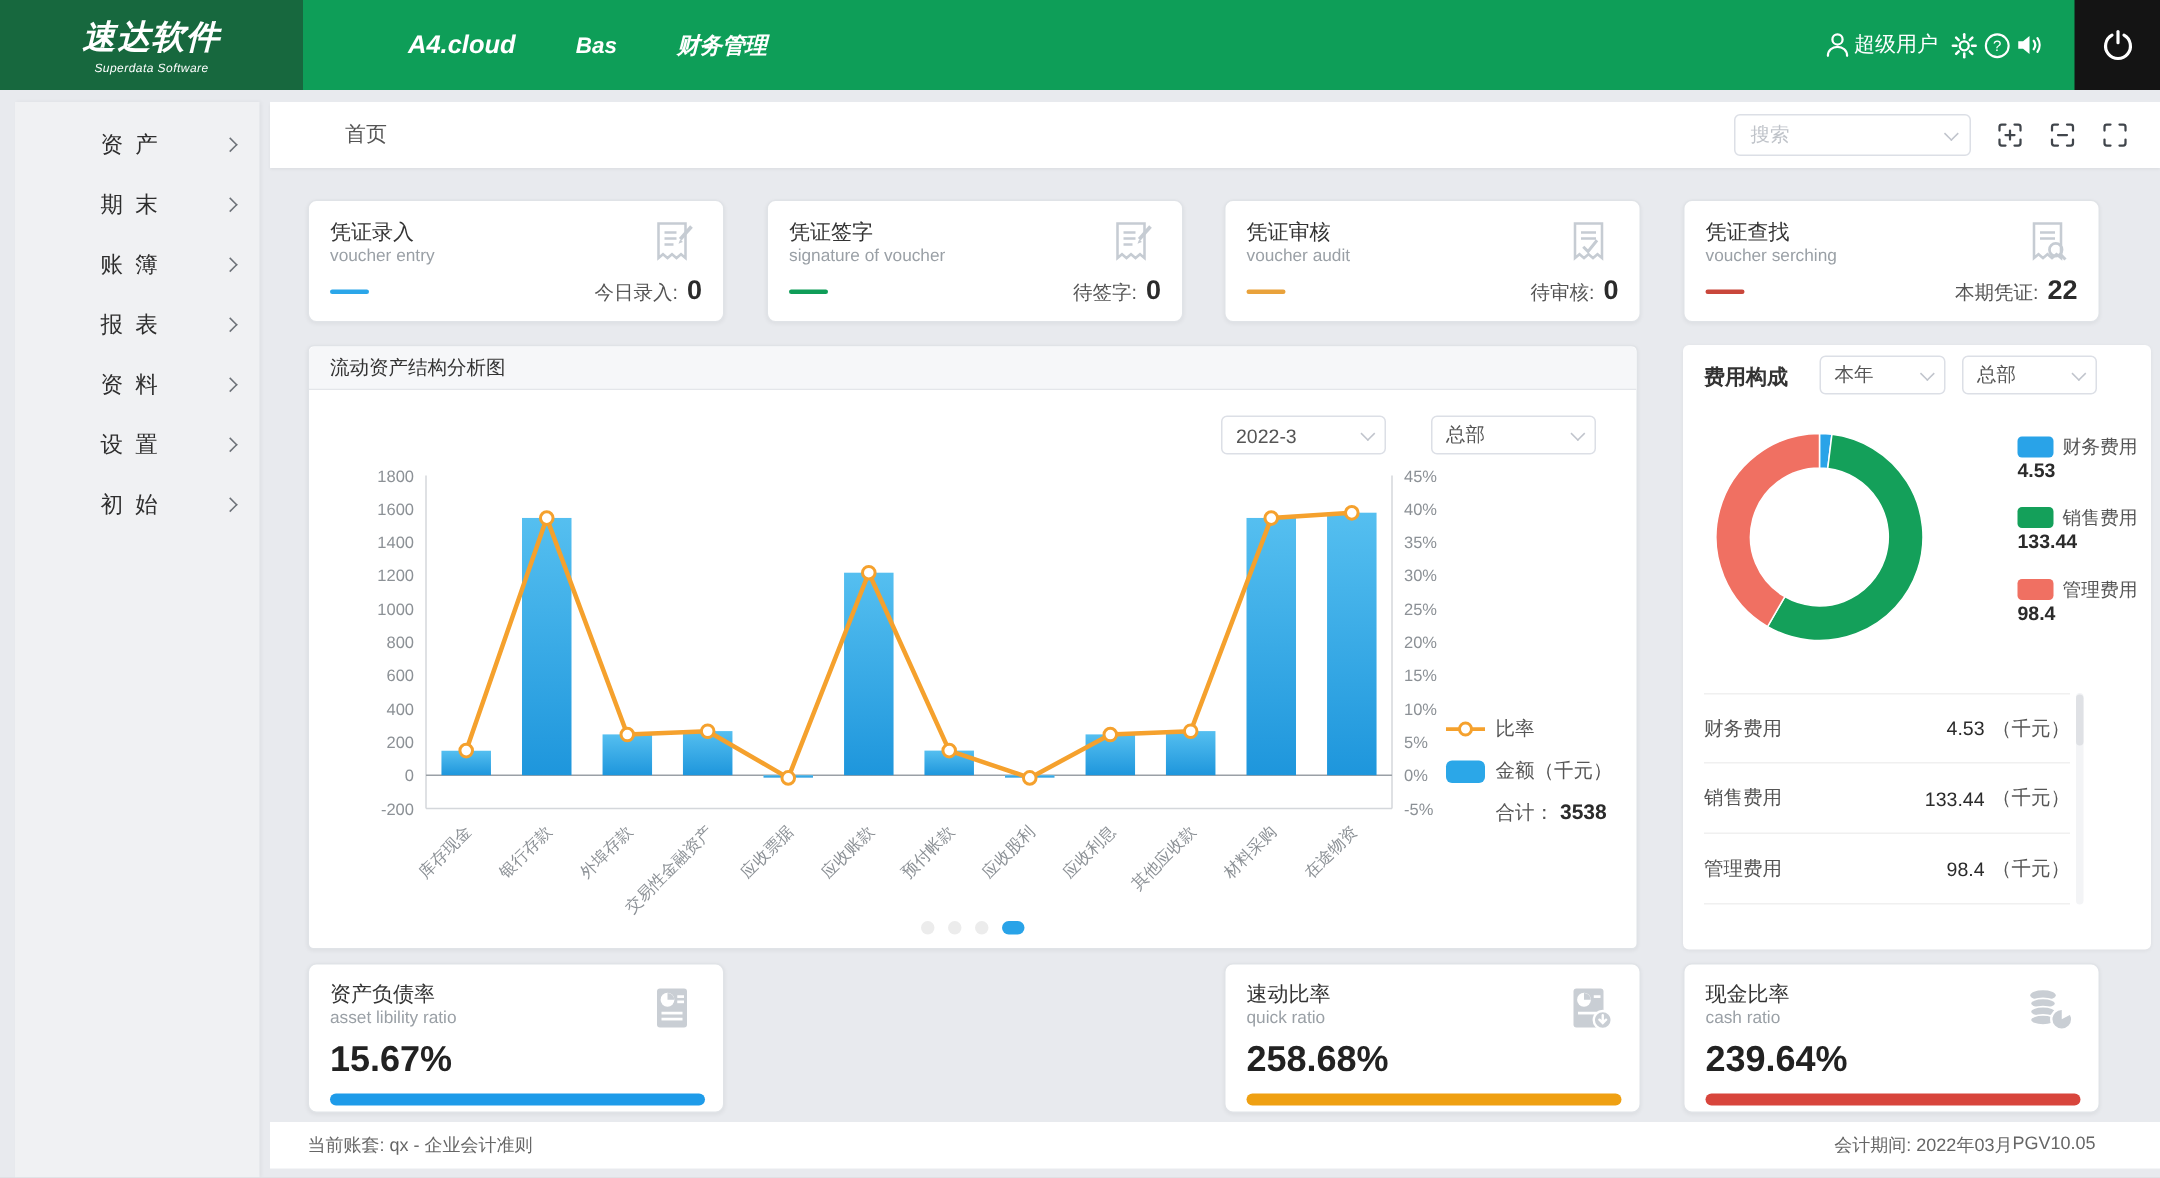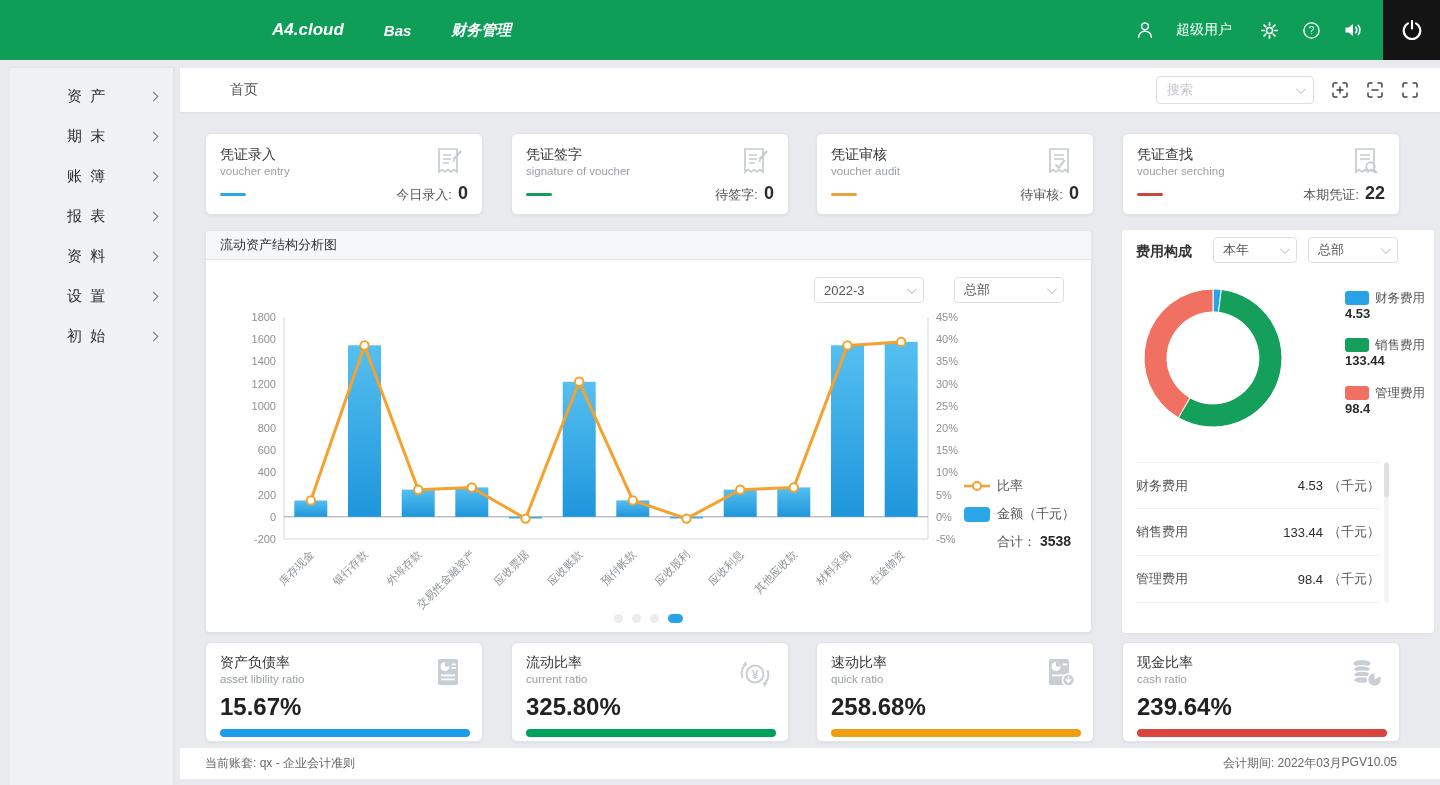--- a/index.html
+++ b/index.html
@@ -9,21 +9,21 @@
 
   
   .header { position:absolute; left:0; top:0; width:1440px; height:60px; background:#0E9E58; }
   .logo { position:absolute; left:0; top:0; width:202px; height:60px; background:#17683E;
           display:flex; flex-direction:column; align-items:center; justify-content:center; color:#fff; }
   .logo-title { font-size:22px; font-weight:bold; font-style:italic; letter-spacing:1px; }
   .logo-sub { font-size:8px; font-style:italic; margin-top:1px; letter-spacing:.3px; }
   .hnav { position:absolute; left:272px; top:0; height:60px; display:flex; align-items:center; gap:40px; color:#fff; }
   .hnav .p0 { font-size:17px; font-weight:bold; font-style:italic; }
   .hnav .p1,.hnav .p2 { font-size:15px; font-weight:bold; font-style:italic; }
-  .huser { position:absolute; right:76px; top:0; height:60px; display:flex; align-items:center; gap:20px; color:#fff; }
+  .huser { position:absolute; right:76px; top:0; height:60px; display:flex; align-items:center; color:#fff; }
   .huser .uname { font-size:14px; margin-right:6px; }
   .hicon { display:inline-flex; align-items:center; justify-content:center; width:22px; height:22px; cursor:pointer; }
   .power-block { position:absolute; right:0; top:0; width:57px; height:60px; background:#141414;
                  display:flex; align-items:center; justify-content:center; cursor:pointer; }
 
   
   .sidebar { position:absolute; left:10px; top:68px; width:163px; height:717px; background:#F0F1F3;
              box-shadow:1px 0 3px rgba(0,0,0,.05); padding-top:8px; }
   .side-item { position:relative; height:40px; display:flex; align-items:center; padding-left:57px;
                font-size:15px; color:#2e2e2e; letter-spacing:2px; cursor:pointer; }
@@ -118,20 +118,24 @@
             display:flex; align-items:center; font-size:12px; color:#666; }
   .footer .lf { margin-left:25px; }
   .footer .rf { margin-left:auto; margin-right:43px; display:flex; }
 </style>
 </head>
 <body>
 
 <div class="screen">
 
   <div class="header">
+    <div class="logo">
+      <div class="logo-title">速达软件</div>
+      <div class="logo-sub">Superdata Software</div>
+    </div>
     <div class="hnav">
       <span class="p0">A4.cloud</span>
       <span class="p1">Bas</span>
       <span class="p2">财务管理</span>
     </div>
     <div class="huser">
       <span class="hicon">
         <svg width="20" height="20" viewBox="0 0 20 20">
             <circle cx="10" cy="6.3" r="3.4" fill="none" stroke="#fff" stroke-width="1.5"></circle>
             <path d="M3.6 17.2c0-3.6 2.9-6 6.4-6s6.4 2.4 6.4 6" fill="none" stroke="#fff" stroke-width="1.5" stroke-linecap="round"></path>
@@ -488,36 +492,20 @@
           <rect x="10" y="6" width="20" height="26" rx="2" fill="#c9ced4"></rect>
           <circle cx="17" cy="13.5" r="4.6" fill="#fff"></circle>
           <path d="M17 13.5V9a4.6 4.6 0 0 1 4.6 4.5z" fill="#c9ced4"></path>
           <rect x="23.5" y="10.5" width="4.5" height="1.8" fill="#fff"></rect>
           <rect x="23.5" y="14" width="4.5" height="1.8" fill="#fff"></rect>
           <rect x="13" y="21.5" width="14" height="1.8" fill="#fff"></rect>
           <rect x="13" y="25.5" width="14" height="1.8" fill="#fff"></rect>
         </svg>
     </span>
   </div>
-  <div class="card rcard c1">
-    <div class="rc-title">流动比率</div>
-    <div class="rc-sub">current ratio</div>
-    <div class="rc-value">325.80%</div>
-    <div class="rc-bar" style="background-color: rgb(0, 161, 90);"></div>
-    <span class="rc-icon">
-      <svg width="42" height="42" viewBox="0 0 42 42" fill="none">
-          <circle cx="21" cy="21" r="8.5" stroke="#c9ced4" stroke-width="2"></circle>
-          <text x="21" y="25.5" text-anchor="middle" font-size="12" font-weight="bold" fill="#c9ced4" font-family="Liberation Sans,DejaVu Sans,sans-serif">¥</text>
-          <path d="M8.5 25a13 13 0 0 1 3.5-14" stroke="#c9ced4" stroke-width="2"></path>
-          <path d="M12 8l1 4.5-4.5-.5z" fill="#c9ced4"></path>
-          <path d="M33.5 17a13 13 0 0 1-3.5 14" stroke="#c9ced4" stroke-width="2"></path>
-          <path d="M30 34l-1-4.5 4.5.5z" fill="#c9ced4"></path>
-        </svg>
-    </span>
-  </div>
   <div class="card rcard c2">
     <div class="rc-title">速动比率</div>
     <div class="rc-sub">quick ratio</div>
     <div class="rc-value">258.68%</div>
     <div class="rc-bar" style="background-color: rgb(239, 160, 18);"></div>
     <span class="rc-icon">
       <svg width="42" height="42" viewBox="0 0 42 42">
           <rect x="10" y="6" width="20" height="26" rx="2" fill="#c9ced4"></rect>
           <circle cx="17" cy="13.5" r="4.6" fill="#fff"></circle>
           <path d="M17 13.5V9a4.6 4.6 0 0 1 4.6 4.5z" fill="#c9ced4"></path>

